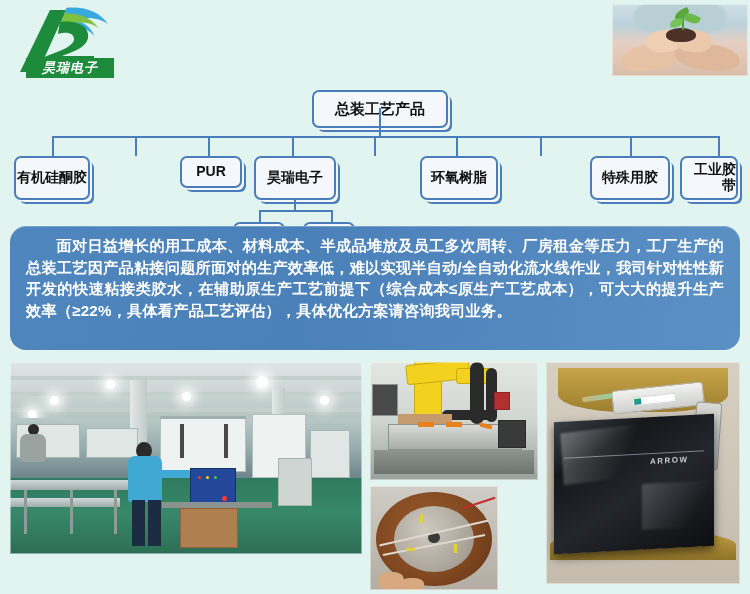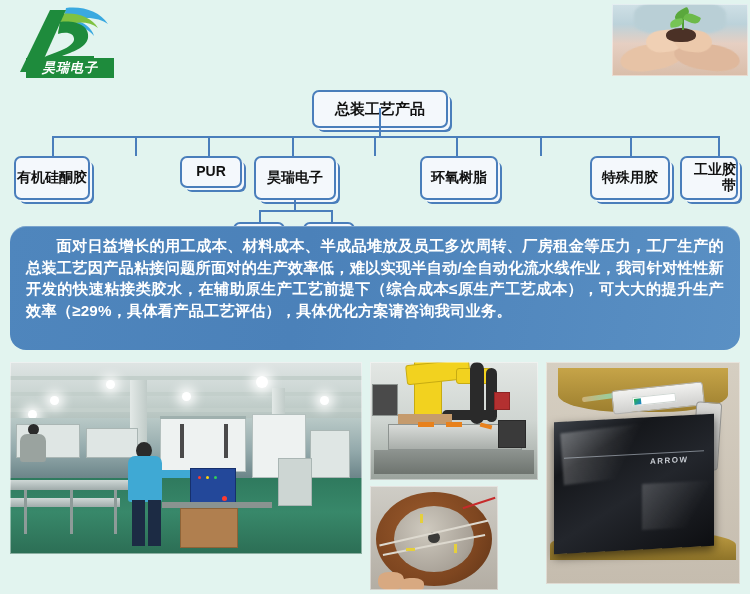--- a/index.html
+++ b/index.html
@@ -277,21 +277,21 @@
 
     <div class="conn v" style="left:294px; top:140px; height:10px;"></div>
     <div class="conn h" style="left:259px; top:150px; width:72px;"></div>
     <div class="conn v" style="left:259px; top:150px; height:12px;"></div>
     <div class="conn v" style="left:331px; top:150px; height:12px;"></div>
 
     <div class="node sub" style="left:233px; top:162px; width:52px; height:34px;">10:1</div>
     <div class="node sub" style="left:303px; top:162px; width:52px; height:34px;">1:1</div>
   </div>
 
-  <div id="panel">面对日益增长的用工成本、材料成本、半成品堆放及员工多次周转、厂房租金等压力，工厂生产的总装工艺因产品粘接问题所面对的生产效率低，难以实现半自动/全自动化流水线作业，我司针对性性新开发的快速粘接类胶水，在辅助原生产工艺前提下（综合成本≤原生产工艺成本），可大大的提升生产效率（≥29%，具体看产品工艺评估），具体优化方案请咨询我司业务。</div>
+  <div id="panel">面对日益增长的用工成本、材料成本、半成品堆放及员工多次周转、厂房租金等压力，工厂生产的总装工艺因产品粘接问题所面对的生产效率低，难以实现半自动/全自动化流水线作业，我司针对性性新开发的快速粘接类胶水，在辅助原生产工艺前提下（综合成本≤原生产工艺成本），可大大的提升生产效率（≥22%，具体看产品工艺评估），具体优化方案请咨询我司业务。</div>
 
   <div id="p-factory" class="photo">
     <div class="fl-ceiling"></div>
     <div class="fl-beam" style="left:0;   top:14px; width:352px;"></div>
     <div class="fl-beam" style="left:0;   top:30px; width:352px;"></div>
     <div class="fl-beam" style="left:0;   top:46px; width:352px;"></div>
     <div class="fl-lamp" style="left:40px;  top:34px;"></div>
     <div class="fl-lamp" style="left:96px;  top:18px;"></div>
     <div class="fl-lamp" style="left:172px; top:30px;"></div>
     <div class="fl-lamp" style="left:246px; top:14px; width:12px; height:12px;"></div>

